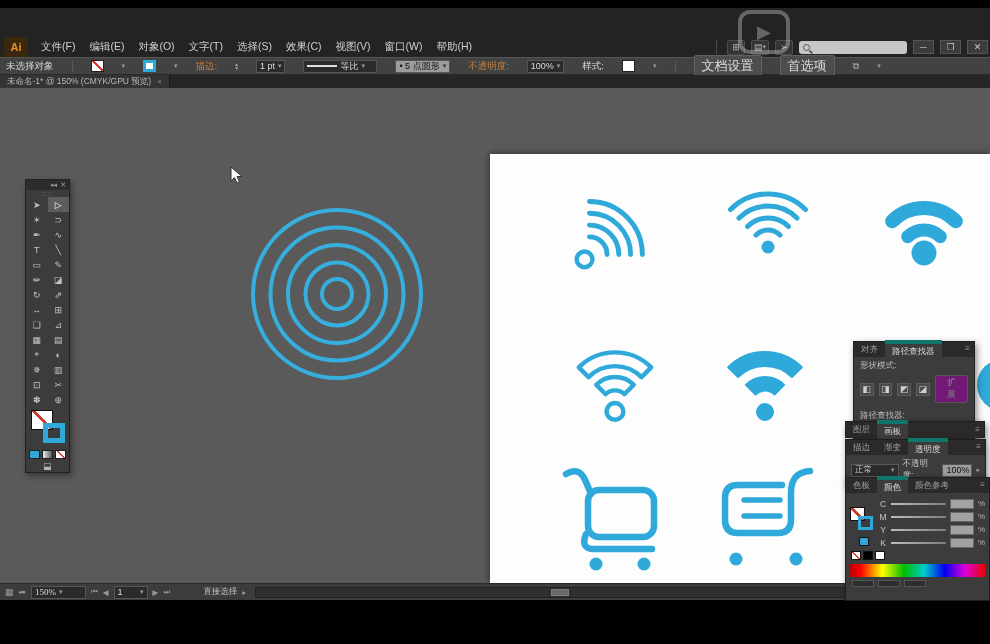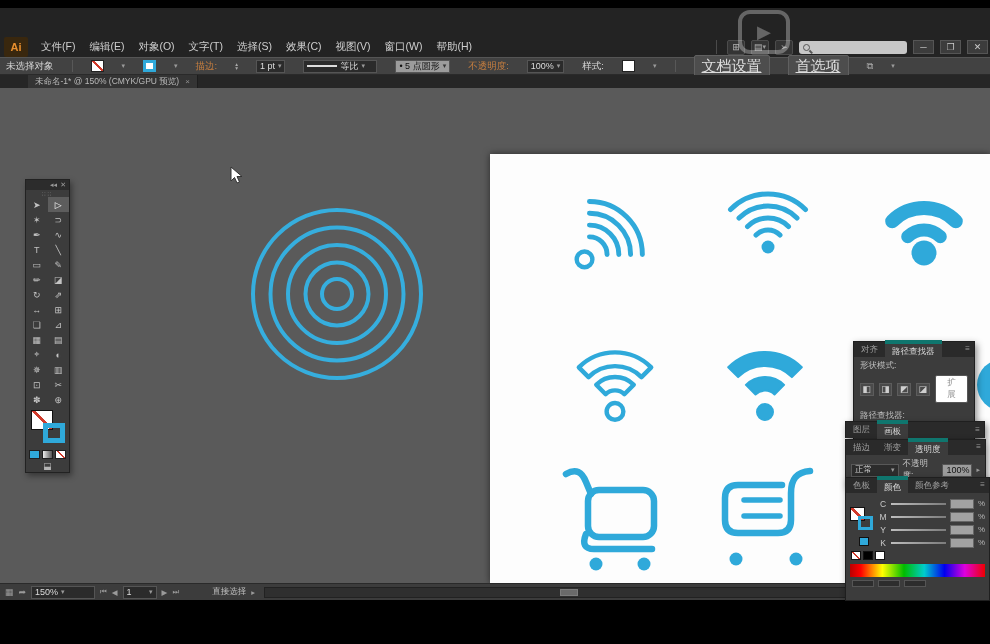--- a/index.html
+++ b/index.html
@@ -35,26 +35,26 @@
   .none-slash::after { content:""; position:absolute; inset:0;
     background:linear-gradient(45deg, transparent 44%, #d03a2b 44%, #d03a2b 58%, transparent 58%); }
   .stroke-mini { width:13px; height:12px; border:3px solid #2fa9da; background:#fff; }
   .dd { color:#9a9a9a; font-size:7px; }
   .val-box { background:#2b2b2b; border:1px solid #555; color:#ddd; height:13px; display:flex;
     align-items:center; padding:0 3px; gap:3px; font-size:9px; }
   .val-box.light { background:#9c9c9c; color:#111; }
   .stepper { display:flex; flex-direction:column; font-size:5.5px; color:#aaa; line-height:4.5px; }
   .line-sample { width:30px; height:2px; background:#ddd; }
   .cb-btn { background:#4d4d4d; border:1px solid #606060; border-radius:2px; color:#ddd;
-    font-size:15px; padding:1px 7px;text-decoration:underline; }
+    font-size:13px; padding:1px 7px; }
 
   
   #tabrow { position:absolute; top:67px; left:0; right:0; height:13px; background:#262626; display:flex; }
   #doc-tab { background:#343434; color:#b9b9b9; font-size:8.5px; display:flex; align-items:center;
-    gap:6px; padding:0 7px; border-right:1px solid #1d1d1d;margin-left:28px; }
+    gap:6px; padding:0 7px; border-right:1px solid #1d1d1d; }
   #doc-tab .x { color:#8f8f8f; font-size:8px; }
 
   
   #canvas { position:absolute; top:80px; left:0; right:0; height:495px; background:#5a5a5a; }
   #artboard { position:absolute; left:490px; top:66px; width:500px; height:429px; background:#fdfdfd;
     box-shadow:0 0 7px rgba(0,0,0,.55); }
   #partial-circle { position:absolute; left:487px; top:205px; width:52px; height:52px; border-radius:50%; background:#2fa9da; }
 
   
   #tools { position:absolute; left:25px; top:91px; width:45px; background:#3c3c3c;
@@ -78,21 +78,21 @@
 
   
   .panel { position:absolute; background:#3c3c3c; border:1px solid #1f1f1f; box-shadow:2px 3px 7px rgba(0,0,0,.45); z-index:30; }
   .panel-tabs { height:15px; background:#2a2a2a; display:flex; align-items:center; color:#9f9f9f; font-size:8.5px; }
   .ptab { padding:2px 7px 2px; } .ptab.on { background:#3c3c3c; color:#d8d8d8; border-top:4px solid #0f766e; }
   .panel-menu { margin-left:auto; color:#9a9a9a; font-size:8px; padding:0 4px 2px; }
   .plabel { color:#bdbdbd; font-size:8.5px; padding:3px 6px 1px; }
   .pbtn-row { display:flex; align-items:center; gap:5px; padding:2px 6px 4px; }
   .pf-btn { width:15px; height:13px; background:#4a4a4a; border:1px solid #5c5c5c; color:#cfcfcf;
     font-size:9px; display:flex; align-items:center; justify-content:center; }
-  #expand-btn { margin-left:auto; background:#ffffff; border:1px solid #565656; color:#8d8d8d;
+  #expand-btn { margin-left:auto; background:#701a75; border:1px solid #565656; color:#8d8d8d;
     font-size:8.5px; padding:1px 8px; border-radius:2px; }
 
   
   .trans-row { display:flex; align-items:center; gap:4px; padding:3px 5px; font-size:8.5px; color:#c5c5c5; }
   .select-box { width:48px; height:13px; background:#2c2c2c; border:1px solid #585858; color:#ccc;
     display:flex; align-items:center; justify-content:space-between; padding:0 3px; font-size:8.5px; }
 
   
   #color-body { display:flex; padding:4px 4px 0; gap:3px; }
   #color-left { width:26px; position:relative; height:52px; }
@@ -449,21 +449,21 @@
         <div class="cpb"></div>
         <div class="cpb"></div>
         <div class="cpb"></div>
       </div>
     </div>
   </div>
 
   <div id="statusbar">
     <span class="sb-ico">▦</span>
     <span class="sb-ico">➦</span>
-    <div class="val-box" style="width:64px;justify-content:flex-start;">
+    <div class="val-box" style="width:55px;justify-content:flex-start;font-family:Liberation Serif, serif;">
       <span>150%</span>
       <span class="dd">▾</span>
     </div>
     <span class="nav">⏮</span>
     <span class="nav">◀</span>
     <div class="val-box" style="width:34px;justify-content:space-between;">
       <span>1</span>
       <span class="dd">▾</span>
     </div>
     <span class="nav">▶</span>

